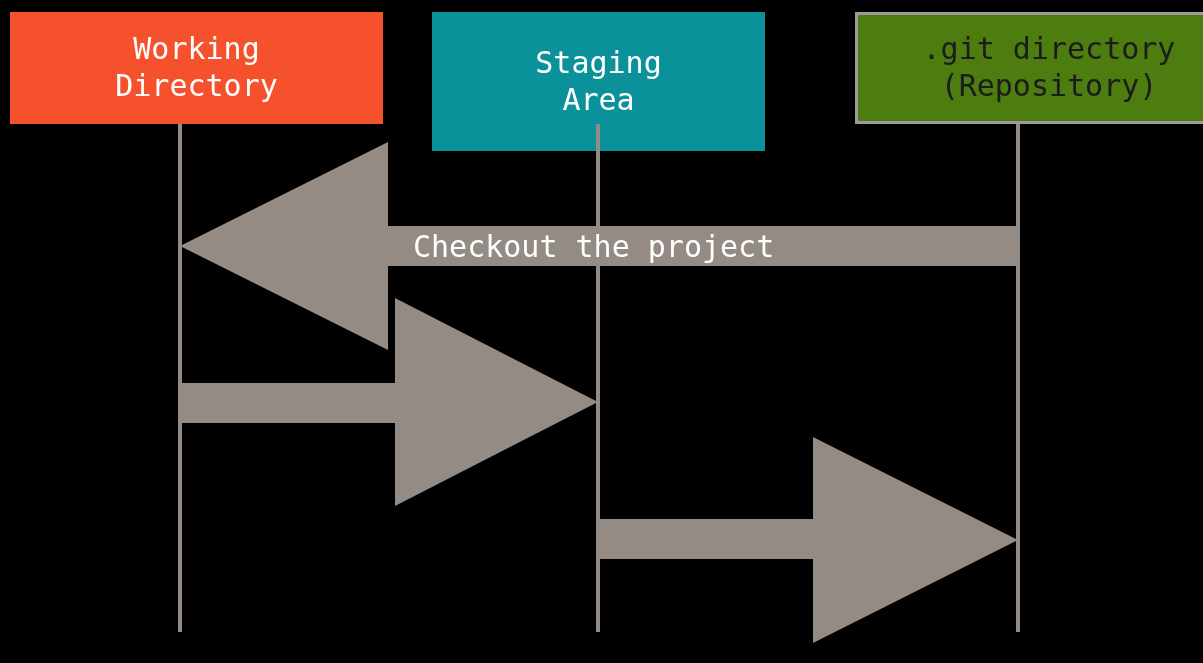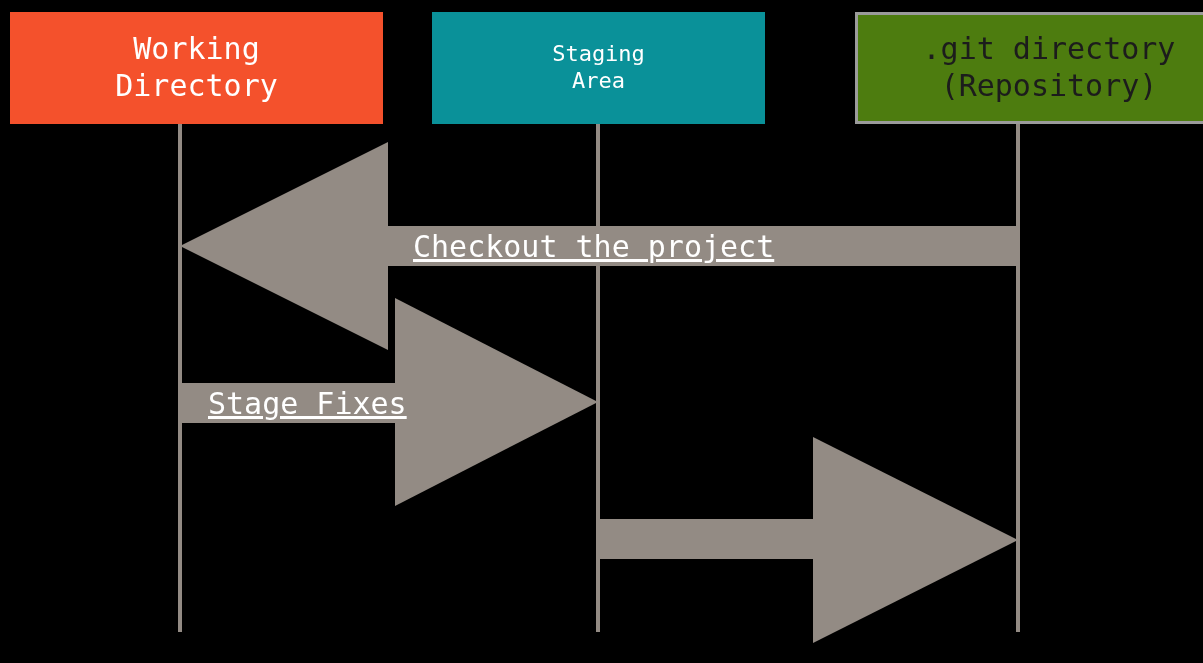--- a/index.html
+++ b/index.html
@@ -29,24 +29,24 @@
   }
   .node-label { display: block; }
 
   #node-working {
     left: 10px; top: 12px; width: 373px; height: 112px;
     background: #f4512c;
     color: #ffffff;
     font-size: 30px;
   }
   #node-staging {
-    left: 432px; top: 12px; width: 333px; height: 112px;
+    left: 432px; top: 12px; width: 333px; height: 139px;
     background: #0a9199;
     color: #ffffff;
-    font-size: 22px;
+    font-size: 30px;
   }
   #node-repository {
     left: 855px; top: 12px; width: 388px; height: 112px;
     background: #4d7c0f;
     border: 3px solid #9b9b9b;
     color: #1c1c1c;
     font-size: 30px;
   }
 
   
@@ -71,21 +71,20 @@
   }
   .arrow-label {
     position: absolute;
     height: 40px;
     display: flex;
     align-items: center;
     color: #ffffff;
     font-size: 30px;
     white-space: pre;
     pointer-events: none;
-    text-decoration: underline;
   }
 
   
   #shaft-checkout { left: 385px; top: 226px; width: 633px; }
   #head-checkout {
     left: 180px; top: 142px;
     border-top: 104px solid transparent;
     border-bottom: 104px solid transparent;
     border-right: 208px solid #938b84;
   }
@@ -134,18 +133,17 @@
   <div class="lifeline" id="lifeline-working"></div>
   <div class="lifeline" id="lifeline-staging"></div>
   <div class="lifeline" id="lifeline-repository"></div>
 
   <div class="arrow-shaft" id="shaft-checkout"></div>
   <div class="arrow-head" id="head-checkout"></div>
   <div class="arrow-label" id="label-checkout">Checkout the project</div>
 
   <div class="arrow-shaft" id="shaft-stage"></div>
   <div class="arrow-head" id="head-stage"></div>
-  <div class="arrow-label" id="label-stage">Stage Fixes</div>
 
   <div class="arrow-shaft" id="shaft-commit"></div>
   <div class="arrow-head" id="head-commit"></div>
 
 </div>
 
 </body></html>

